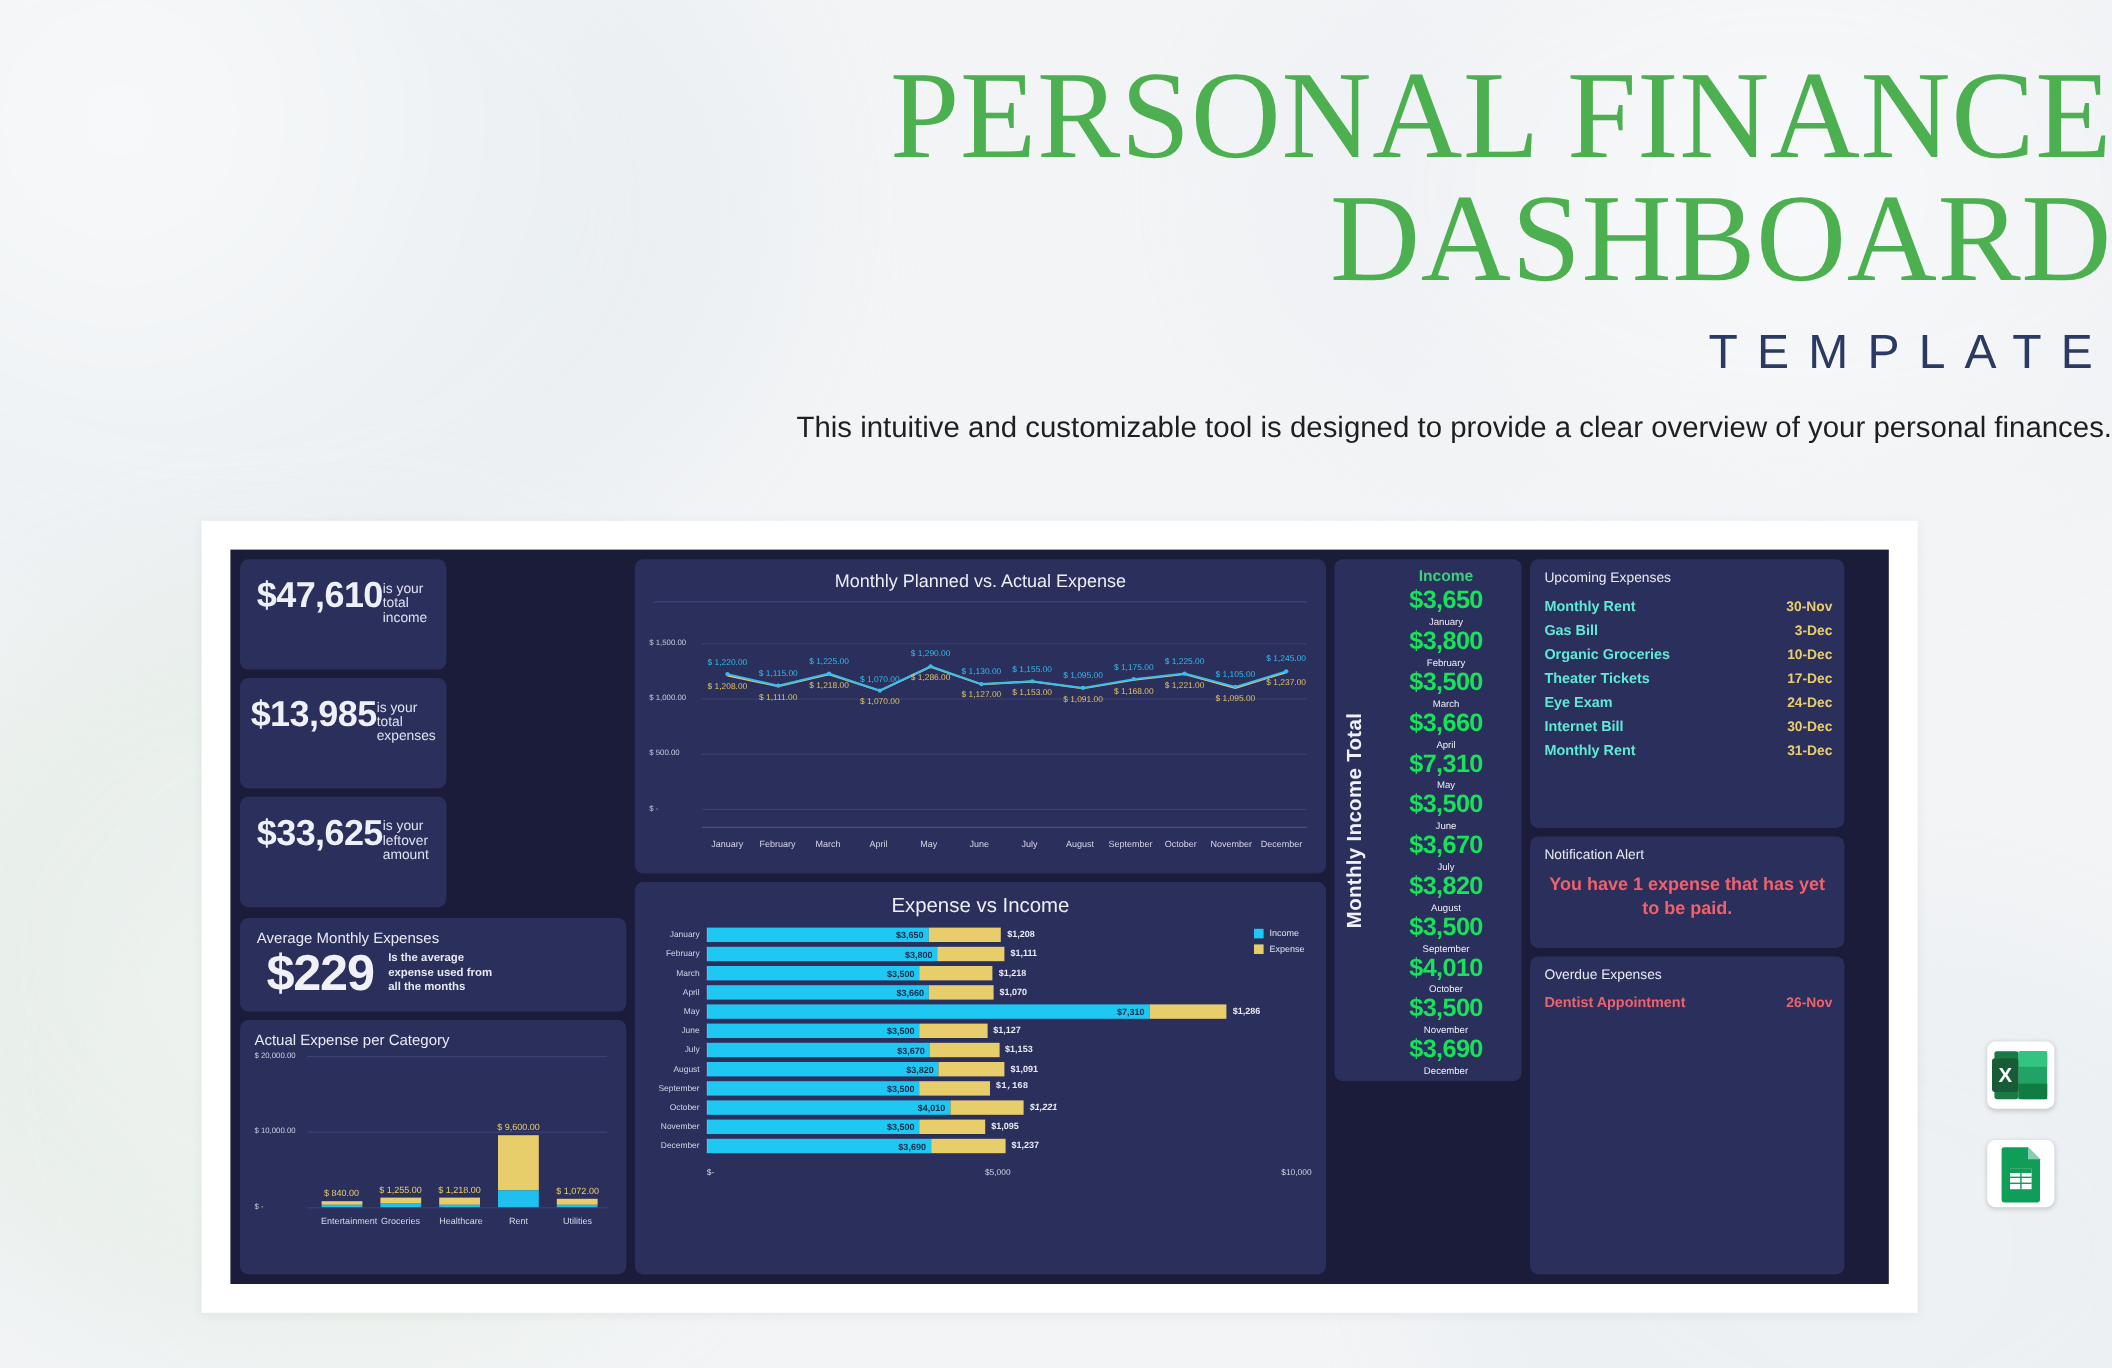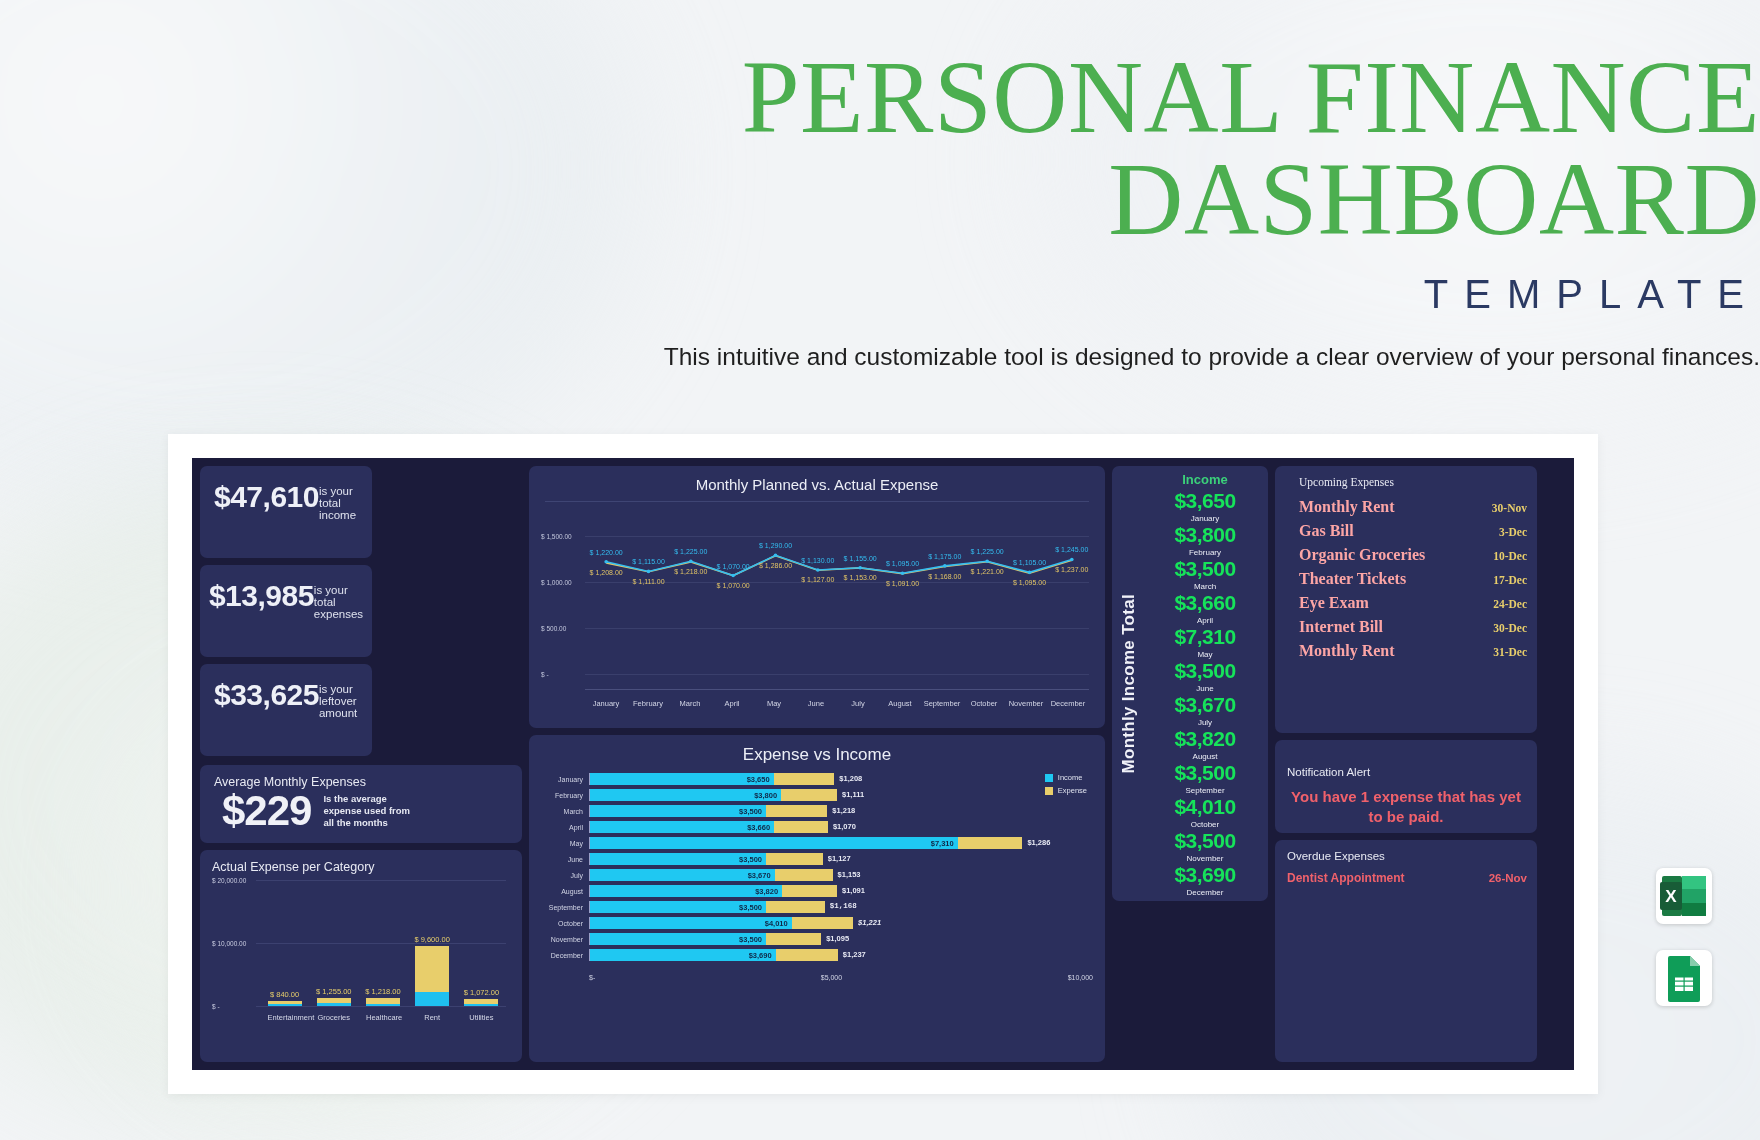--- a/index.html
+++ b/index.html
@@ -152,28 +152,28 @@
     color: #f0f1f8; font-size: 17px; font-weight: 700; letter-spacing: .3px;
   }
   .inc-list { flex: 1; padding: 6px 4px 4px 0; display: flex; flex-direction: column; }
   .inc-head { color: #3bd07a; font-size: 13px; font-weight: 700; text-align: center; margin-bottom: 2px; }
   .inc-item { text-align: center; flex: 1; display: flex; flex-direction: column; justify-content: center; }
   .inc-amt { color: #16e35a; font-size: 21px; font-weight: 700; letter-spacing: -.5px; }
   .inc-mon { color: #eceef6; font-size: 8px; margin-top: 1px; }
 
   
   .col-right { width: 262px; }
-  .up-panel { height: 267px; padding: 10px 10px 6px 24px; font-family: Liberation Serif, serif; }
+  .up-panel { height: 224px; padding: 10px 10px 6px 12px; }
   .up-title { color: #e8eaf3; font-size: 11.5px; margin-bottom: 7px; }
   .up-row { display: flex; justify-content: space-between; align-items: baseline;
             padding: 3px 0; }
-  .up-name { color: #fca5a5; font-size: 16px; font-weight: 700; }
+  .up-name { color: #5eead4; font-size: 12px; font-weight: 700; }
   .up-date { color: #e8ce6b; font-size: 11.5px; font-weight: 700; }
 
-  .na-panel { height: 93px; padding: 26px 12px; }
+  .na-panel { height: 93px; padding: 10px 12px; }
   .na-title { color: #e8eaf3; font-size: 11.5px; margin-bottom: 9px; }
   .na-text { color: #f0616b; font-size: 15px; font-weight: 700; text-align: center; line-height: 1.35; }
 
   .od-panel { flex: 1; padding: 10px 10px 6px 12px; }
   .od-title { color: #e8eaf3; font-size: 11.5px; margin-bottom: 9px; }
   .od-row { display: flex; justify-content: space-between; align-items: baseline; }
   .od-name { color: #f0616b; font-size: 12px; font-weight: 700; }
   .od-date { color: #f0616b; font-size: 11.5px; font-weight: 700; }
 
   

